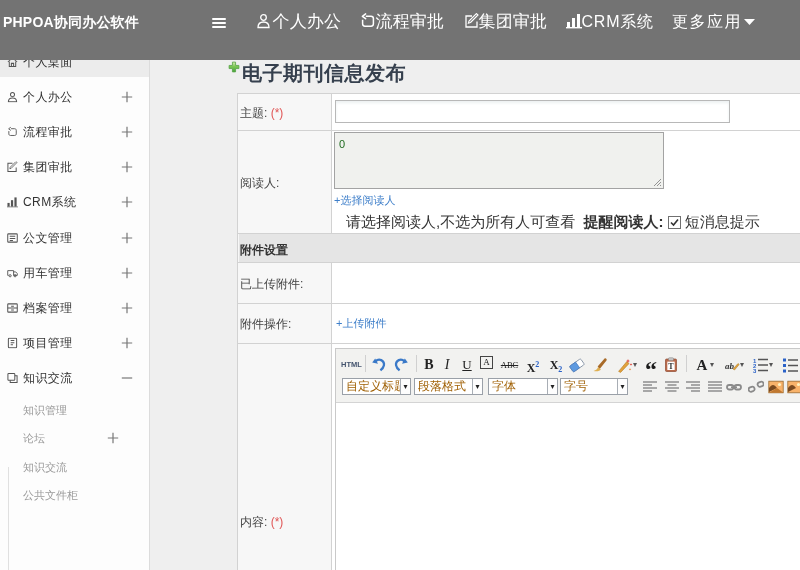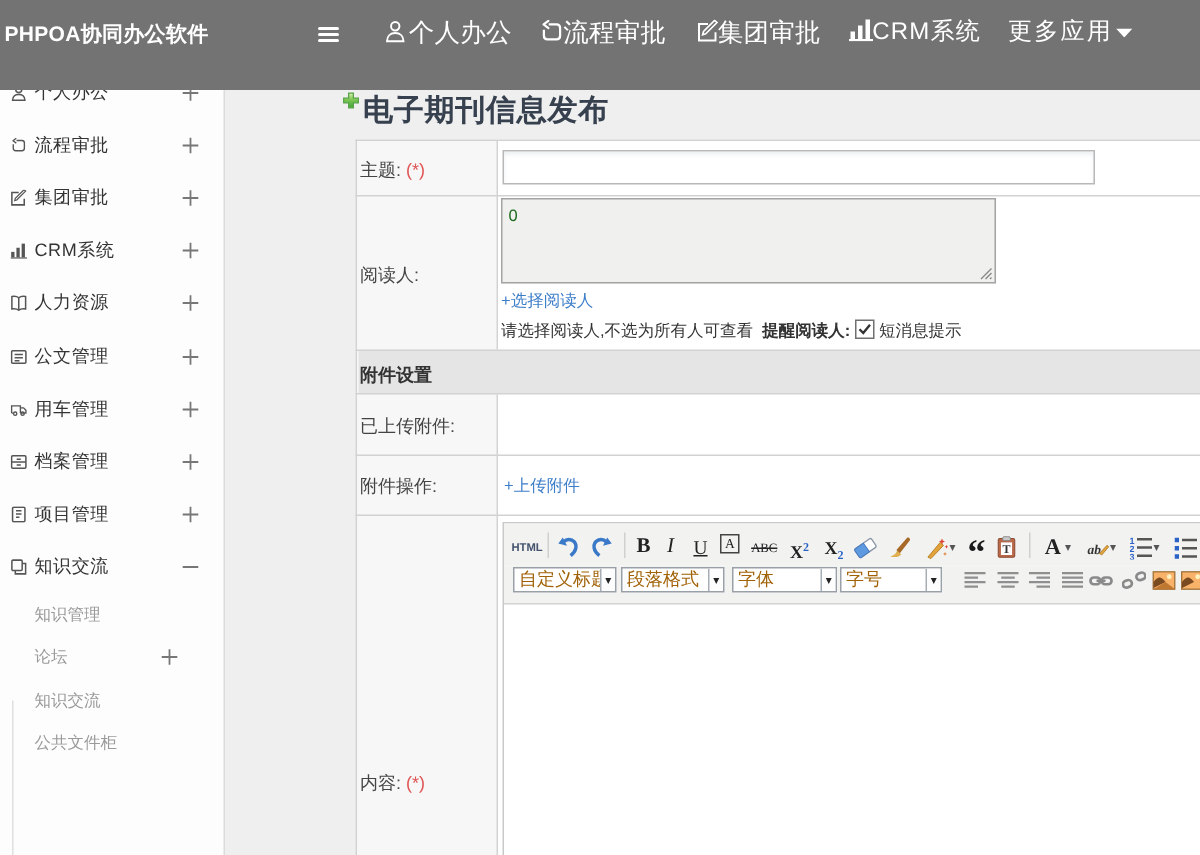--- a/index.html
+++ b/index.html
@@ -77,20 +77,28 @@
       </svg>
   <span style="margin-left:-6px;letter-spacing:0.8px">CRM系统</span>
  </div>
  <div class="tnav" style="left:672px;letter-spacing:1.5px">更多应用</div>
  <svg class="abs" style="left:744px;top:19px;z-index:6" width="11" height="6" viewBox="0 0 11 6">
       <path d="M0 0h11L5.5 6z" fill="#fff"></path>
     </svg>
 </div>
 
 <div id="sidebar">
+ <div class="sitem active">
+   <svg class="ico" viewBox="0 0 12 12" fill="none" stroke="#555" stroke-width="1.1">
+        <path d="M1 6 6 1.2 11 6"></path>
+        <path d="M2.5 5.5V11h7V5.5"></path>
+        <path d="M4.8 11V7.5h2.4V11"></path>
+      </svg>
+   <span class="txt">个人桌面</span>
+ </div>
  <div class="sitem">
    <svg class="ico" viewBox="0 0 12 12" fill="none" stroke="#555" stroke-width="1.1">
         <circle cx="6" cy="3.4" r="2.2"></circle>
         <path d="M1.5 11.3c0-2.8 2-4.3 4.5-4.3s4.5 1.5 4.5 4.3z"></path>
       </svg>
    <span class="txt">个人办公</span>
       <svg class="pm" width="12" height="12" viewBox="0 0 12 12">
         <path d="M6 0.8v10.4M0.8 6h10.4" stroke="#777" stroke-width="1.2"></path>
       </svg>
  </div>
@@ -115,30 +123,20 @@
       </svg>
  </div>
  <div class="sitem">
    <svg class="ico" viewBox="0 0 12 12" fill="#555">
         <rect x="0.5" y="7" width="2.4" height="4"></rect>
         <rect x="4.3" y="4" width="2.4" height="7"></rect>
         <rect x="8.1" y="1" width="2.4" height="10"></rect>
         <rect x="0" y="11" width="12" height="1"></rect>
       </svg>
    <span class="txt">CRM系统</span>
-      <svg class="pm" width="12" height="12" viewBox="0 0 12 12">
-        <path d="M6 0.8v10.4M0.8 6h10.4" stroke="#777" stroke-width="1.2"></path>
-      </svg>
- </div>
- <div class="sitem">
-   <svg class="ico" viewBox="0 0 12 12" fill="none" stroke="#555" stroke-width="1.1">
-        <path d="M6 2.2C4.8 1.2 3 1 1 1.3v9c2-.3 3.8 0 5 .9 1.2-.9 3-1.2 5-.9v-9C9 .9 7.2 1.2 6 2.2z"></path>
-        <path d="M6 2.2v9"></path>
-      </svg>
-   <span class="txt">人力资源</span>
       <svg class="pm" width="12" height="12" viewBox="0 0 12 12">
         <path d="M6 0.8v10.4M0.8 6h10.4" stroke="#777" stroke-width="1.2"></path>
       </svg>
  </div>
  <div class="sitem">
    <svg class="ico" viewBox="0 0 12 12" fill="none" stroke="#555" stroke-width="1.1">
         <rect x="0.8" y="1.5" width="10.4" height="9" rx="0.8"></rect>
         <path d="M3 4.2h6M3 6.5h6M3 8.8h3.5"></path>
       </svg>
    <span class="txt">公文管理</span>
@@ -238,21 +236,21 @@
 <div class="abs lbl" style="left:240px;top:105px">主题: <span class="red">(*)</span></div>
 <input class="abs" style="left: 335px; top: 100px; width: 395px; height: 23px; border: 1px solid rgb(184, 184, 184); background: rgb(255, 255, 255); outline: none; box-shadow: rgba(150, 170, 180, 0.18) 0px 2px 3px inset;">
 
 <div class="abs lbl" style="left:240px;top:175px">阅读人: </div>
 <div class="abs" style="left:334px;top:132px;width:330px;height:57px;background:#f0f1ee;border:1px solid #a3a3a3;color:#1f6b1f;font-size:11px;padding:5px 4px">0
   <svg class="abs" style="right:1px;bottom:1px" width="9" height="9" viewBox="0 0 9 9">
       <path d="M8 1 1 8M8 4 4 8M8 7 7 8" stroke="#888" stroke-width="0.9"></path>
     </svg>
 </div>
 <a class="lnk abs" style="left:334px;top:193px">+选择阅读人</a>
-<div class="abs" style="left:334px;top:213px;font-size:11px;color:#333">请选择阅读人,不选为所有人可查看&nbsp;&nbsp;<b>提醒阅读人:</b>&nbsp;<span style="display:inline-block;width:13px;height:13px;border:1px solid #707070;background:#fff;vertical-align:-2px;position:relative"><svg width="11" height="11" viewBox="0 0 11 11" style="position:absolute;left:0;top:0">
+<div class="abs" style="left:346px;top:213px;font-size:15px;color:#333">请选择阅读人,不选为所有人可查看&nbsp;&nbsp;<b>提醒阅读人:</b>&nbsp;<span style="display:inline-block;width:13px;height:13px;border:1px solid #707070;background:#fff;vertical-align:-2px;position:relative"><svg width="11" height="11" viewBox="0 0 11 11" style="position:absolute;left:0;top:0">
         <path d="M2 5.5 4.5 8 9 2.5" stroke="#333" stroke-width="1.6" fill="none"></path>
       </svg></span> 短消息提示</div>
 
 <div class="abs lbl" style="left:240px;top:276px">已上传附件: </div>
 
 <div class="abs lbl" style="left:240px;top:316px">附件操作: </div>
 <a class="lnk abs" style="left:336px;top:316px">+上传附件</a>
 
 <div class="abs lbl" style="left:240px;top:514px">内容: <span class="red">(*)</span></div>
 

